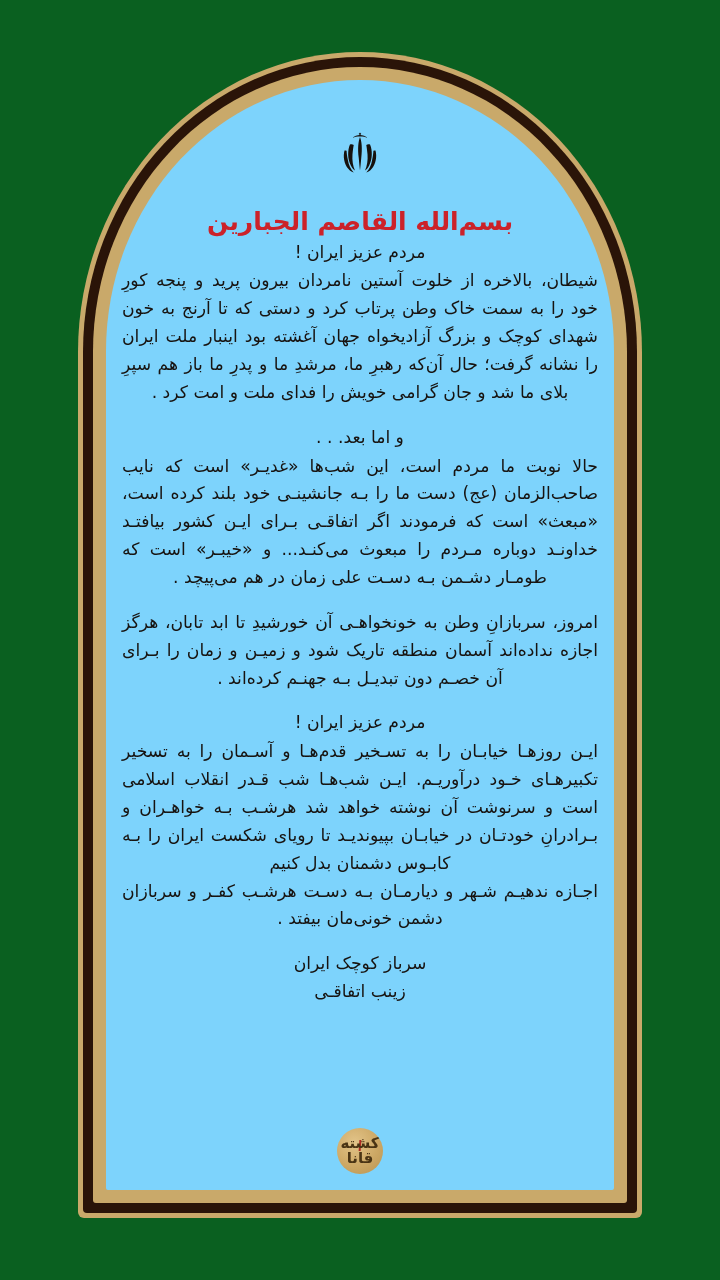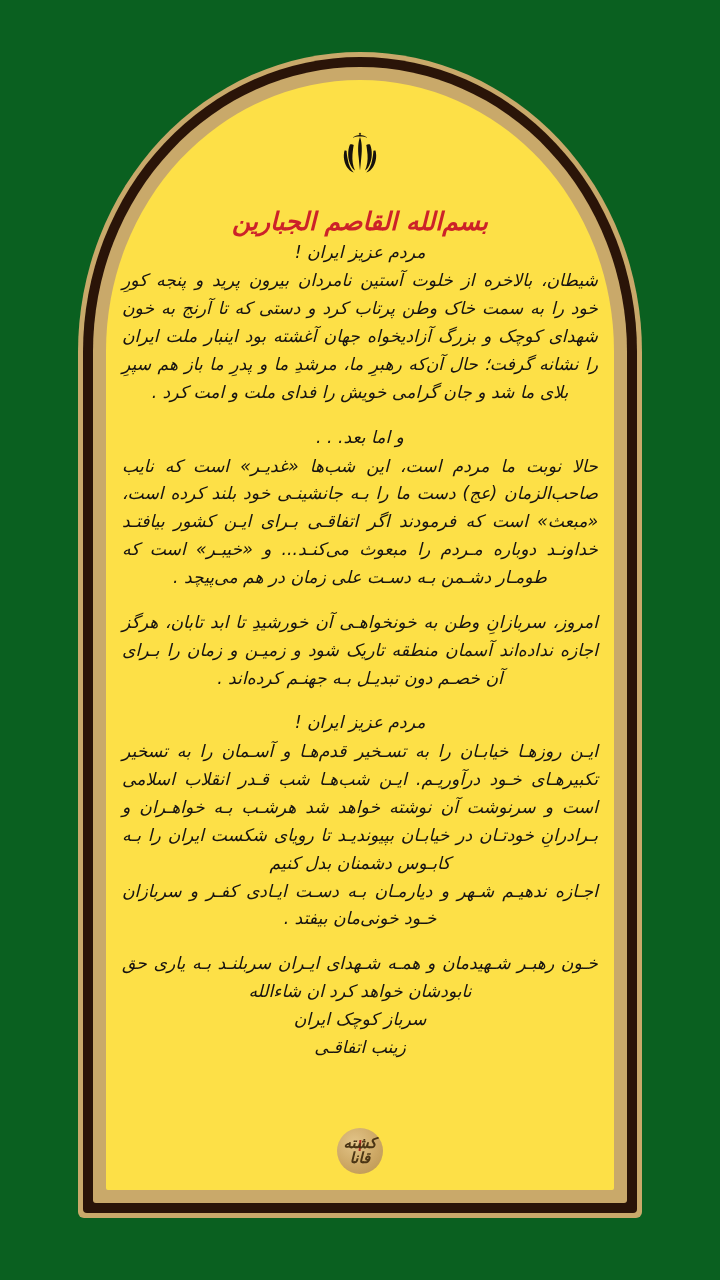--- a/index.html
+++ b/index.html
@@ -43,23 +43,22 @@
   #card-gold2 {
     position: absolute;
     inset: 10px;
     border-radius: 272px 272px 3px 3px / 290px 290px 3px 3px;
     background: #c9a96a;          
   }
   #card-inner {
     position: absolute;
     inset: 13px;
     border-radius: 269px 269px 2px 2px / 287px 287px 2px 2px;
-    background: #fde047;          
+    background: #7dd3fc;          
     overflow: hidden;
-    font-style: italic;
   }
 
   
   #header {
     text-align: center;
     padding-top: 52px;
   }
   #emblem {
     display: block;
     margin: 0 auto;
@@ -183,25 +182,24 @@
               <span class="para-body">حالا نوبت ما مردم است، این شب‌ها «غدیـر» است که نایب صاحب‌الزمان (عج) دست ما را بـه جانشینـی خود بلند کرده است، «مبعث» است که فرمودند اگر اتفاقـی بـرای ایـن کشور بیافتـد خداونـد دوباره مـردم را مبعوث می‌کنـد... و «خیبـر» است که طومـار دشـمن بـه دسـت علی زمان در هم می‌پیچد .</span>
             </div>
 
             <div class="para">
               <span class="para-body">امروز، سربازانِ وطن به خونخواهـی آن خورشیدِ تا ابد تابان، هرگز اجازه نداده‌اند آسمان منطقه تاریک شود و زمیـن و زمان را بـرای آن خصـم دون تبدیـل بـه جهنـم کرده‌اند .</span>
             </div>
 
             <div class="para">
               <span class="lead">مردم عزیز ایران !</span>
               <span class="para-body">ایـن روزهـا خیابـان را به تسـخیر قدم‌هـا و آسـمان را به تسخیر تکبیرهـای خـود درآوریـم. ایـن شب‌هـا شب قـدر انقلاب اسلامی است و سرنوشت آن نوشته خواهد شد هرشـب بـه خواهـران و بـرادرانِ خودتـان در خیابـان بپیوندیـد تا رویای شکست ایران را بـه کابـوس دشمنان بدل کنیم</span>
-              <span class="para-body">اجـازه ندهیـم شـهر و دیارمـان بـه دسـت ایـادی کفـر و سربازان خـود خونی‌مان بیفتد .</span>
-            </div>
-
-            <div class="para">
-              <span class="para-body">خـون رهبـر شـهیدمان و همـه شـهدای ایـران سربلنـد بـه یاری حق نابودشان خواهد کرد ان شاءالله</span>
+              <span class="para-body">اجـازه ندهیـم شـهر و دیارمـان بـه دسـت هرشـب کفـر و سربازان دشمن خونی‌مان بیفتد .</span>
+            </div>
+
+            <div class="para">
               <span class="block-left">سرباز کوچک ایران</span>
               <span class="block-left">زینب اتفاقـی</span>
             </div>
 
           </div>
 
           <div id="footer-badge">
             <span id="badge-circle">
               <span class="badge-tick"></span>
               <span class="badge-glyph">کشته قانا</span>

